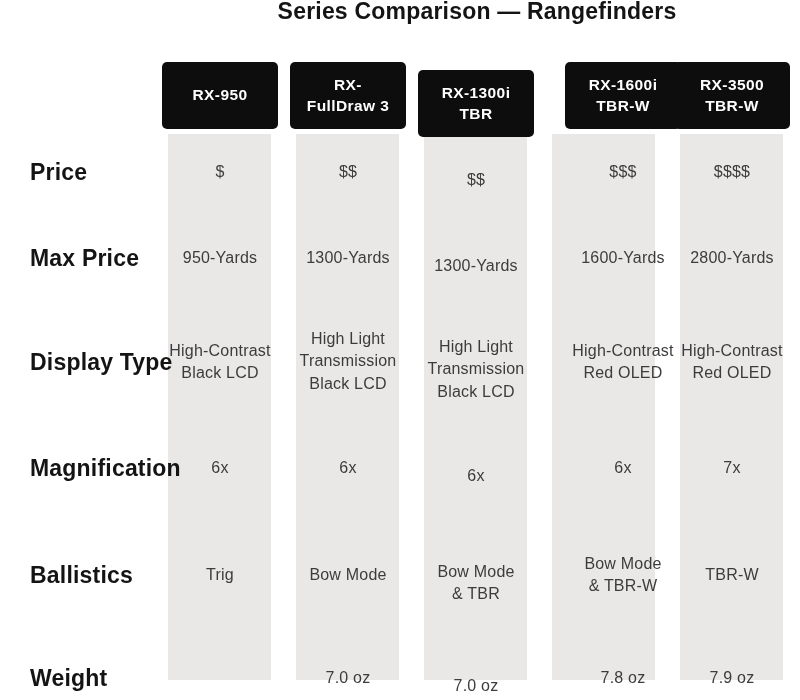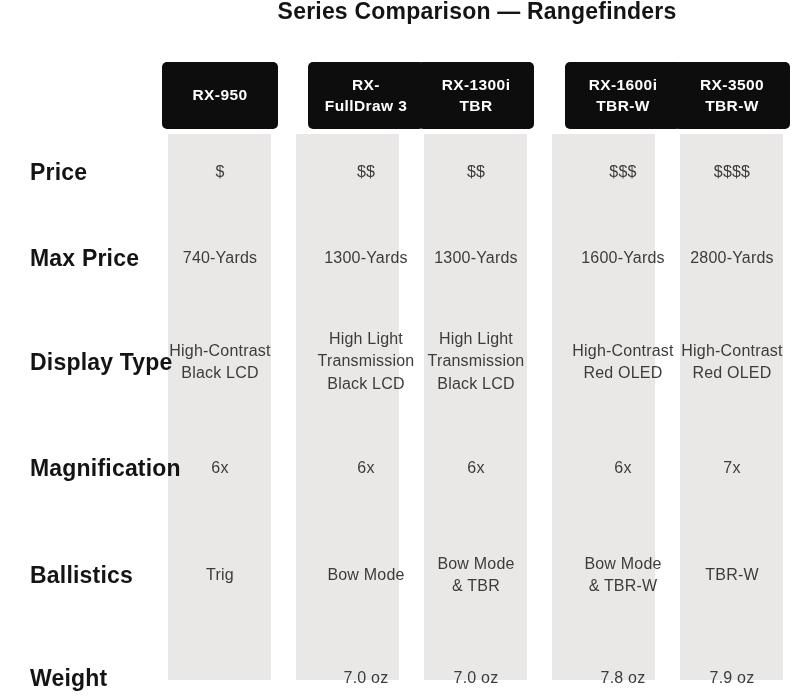--- a/index.html
+++ b/index.html
@@ -24,21 +24,21 @@
   
   .hbox {
     position: absolute; top: 62px; height: 67px; width: 116px;
     background: #0d0d0d; border-radius: 5px;
     display: flex; align-items: center; justify-content: center; text-align: center;
   }
   .hbox span {
     color: #ffffff; font-weight: bold; font-size: 15.5px;
     line-height: 1.3; letter-spacing: 0.4px; white-space: pre-line;
   }
-  .x0 { left: 162px; } .x1 { left: 290px; margin-left: 18px; } .x2 { left: 418px; } .x3 { left: 565px; } .x4 { left: 674px; }
+  .x0 { left: 162px; } .x1 { left: 290px; } .x2 { left: 418px; margin-top: 8px; } .x3 { left: 565px; } .x4 { left: 674px; }
 
   
   .rlabel {
     position: absolute; left: 30px; transform: translateY(-50%);
     font-weight: bold; font-size: 23px; color: #141414; letter-spacing: 0.2px;
   }
 
   
   .cell {
     position: absolute; width: 116px; transform: translateY(-50%);
@@ -82,21 +82,21 @@
     </div>
 
   <div class="rlabel y0">Price</div>
   <div class="cell x0 y0">$</div>
   <div class="cell x1 y0">$$</div>
   <div class="cell x2 y0">$$</div>
   <div class="cell x3 y0">$$$</div>
   <div class="cell x4 y0">$$$$</div>
 
   <div class="rlabel y1">Max Price</div>
-  <div class="cell x0 y1">740-Yards</div>
+  <div class="cell x0 y1">950-Yards</div>
   <div class="cell x1 y1">1300-Yards</div>
   <div class="cell x2 y1">1300-Yards</div>
   <div class="cell x3 y1">1600-Yards</div>
   <div class="cell x4 y1">2800-Yards</div>
 
   <div class="rlabel y2">Display Type</div>
   <div class="cell x0 y2">High-Contrast
 Black LCD</div>
   <div class="cell x1 y2">High Light
 Transmission

